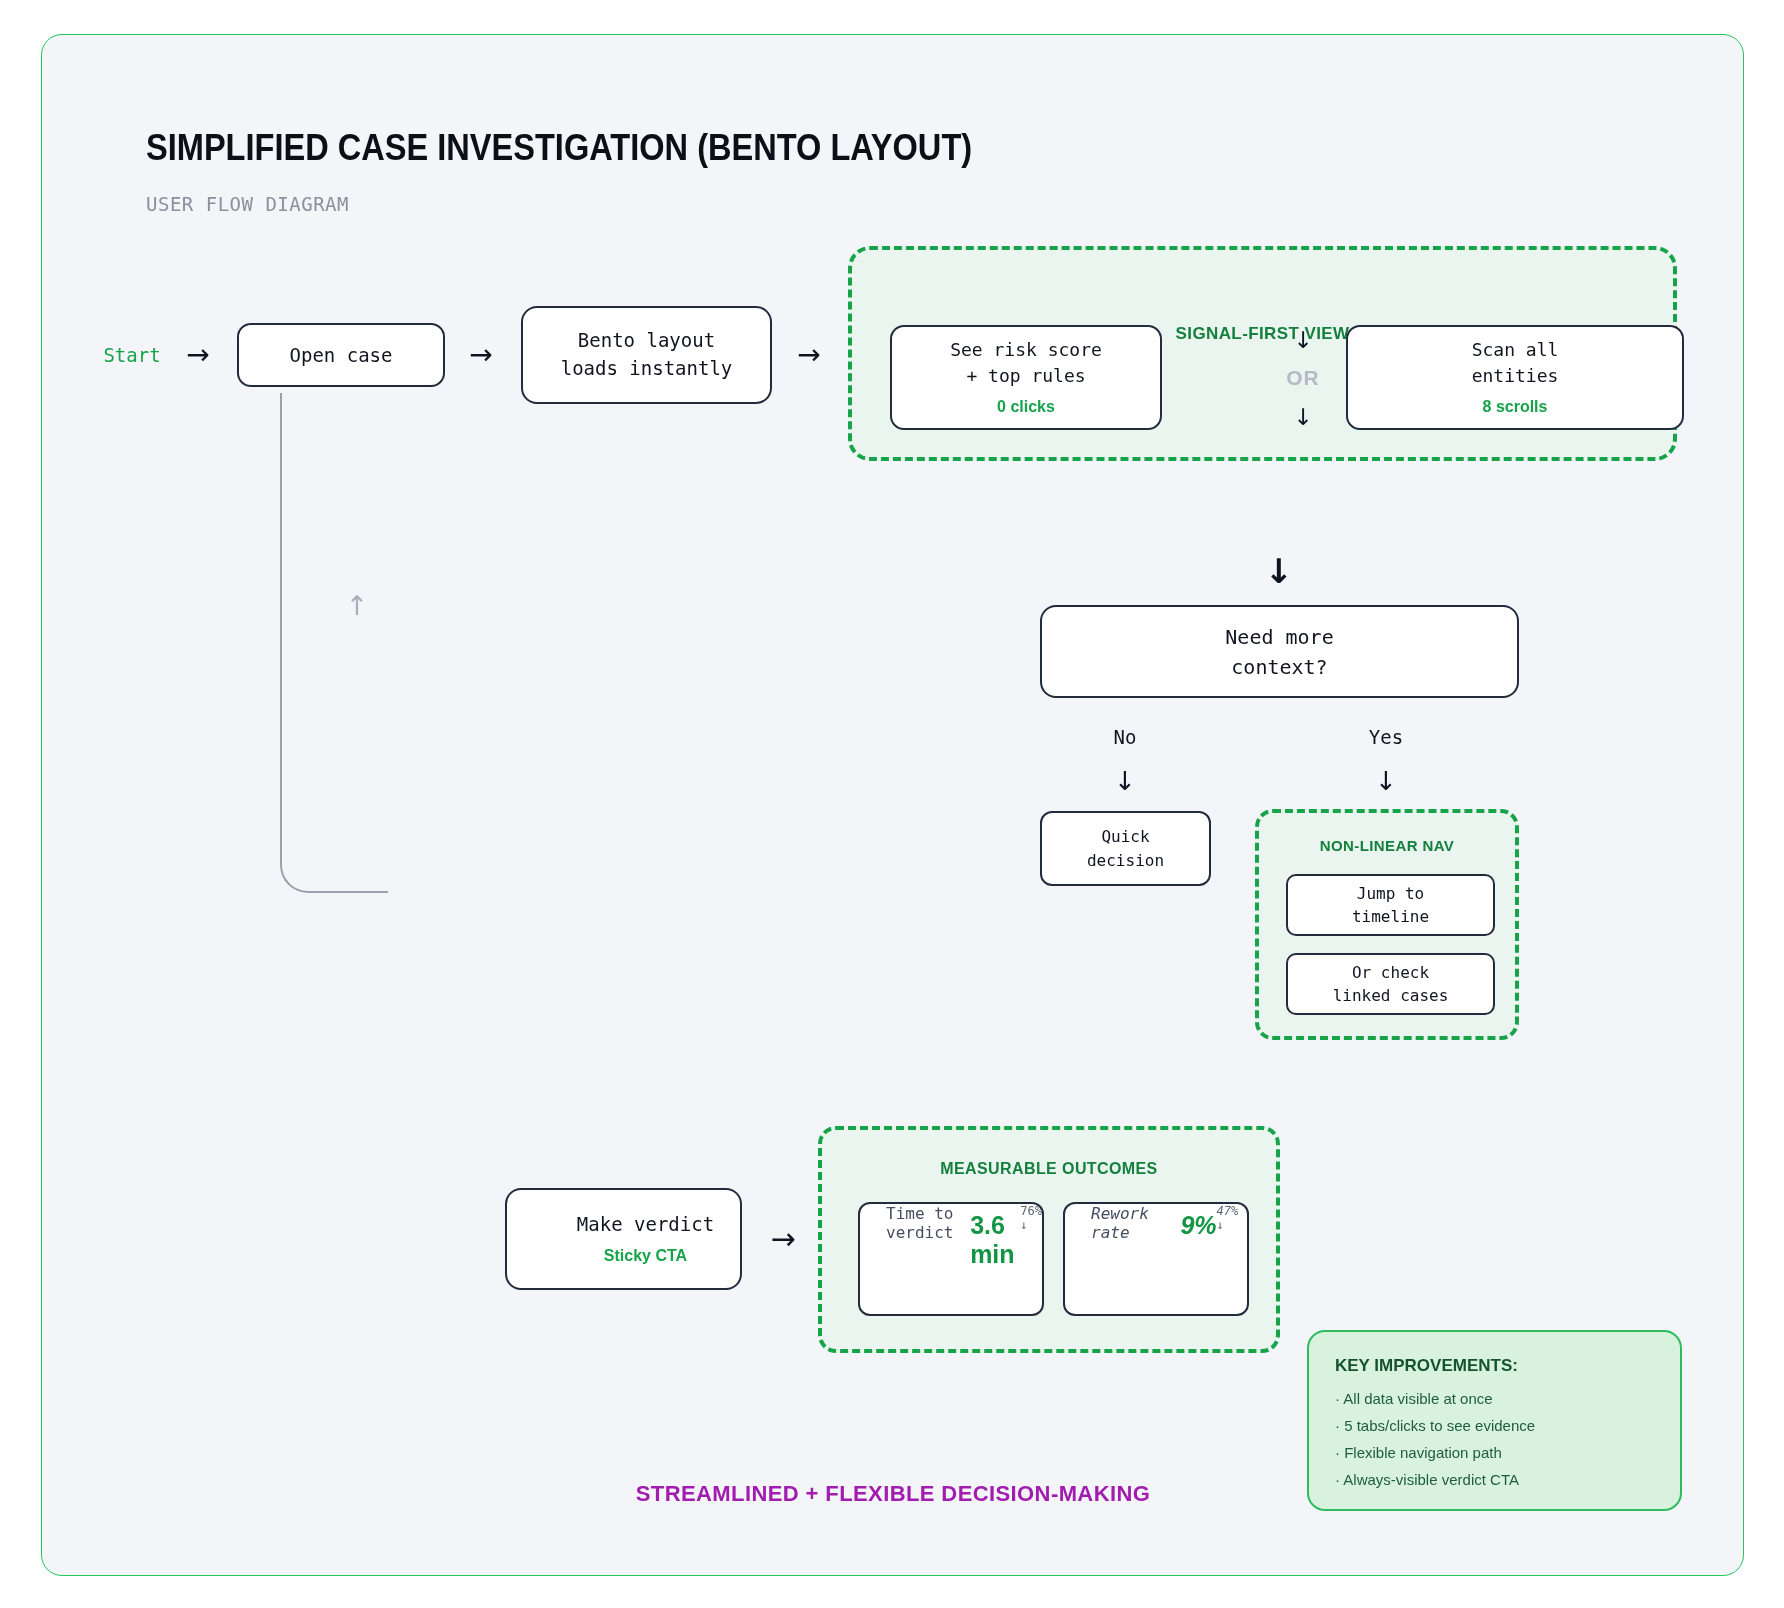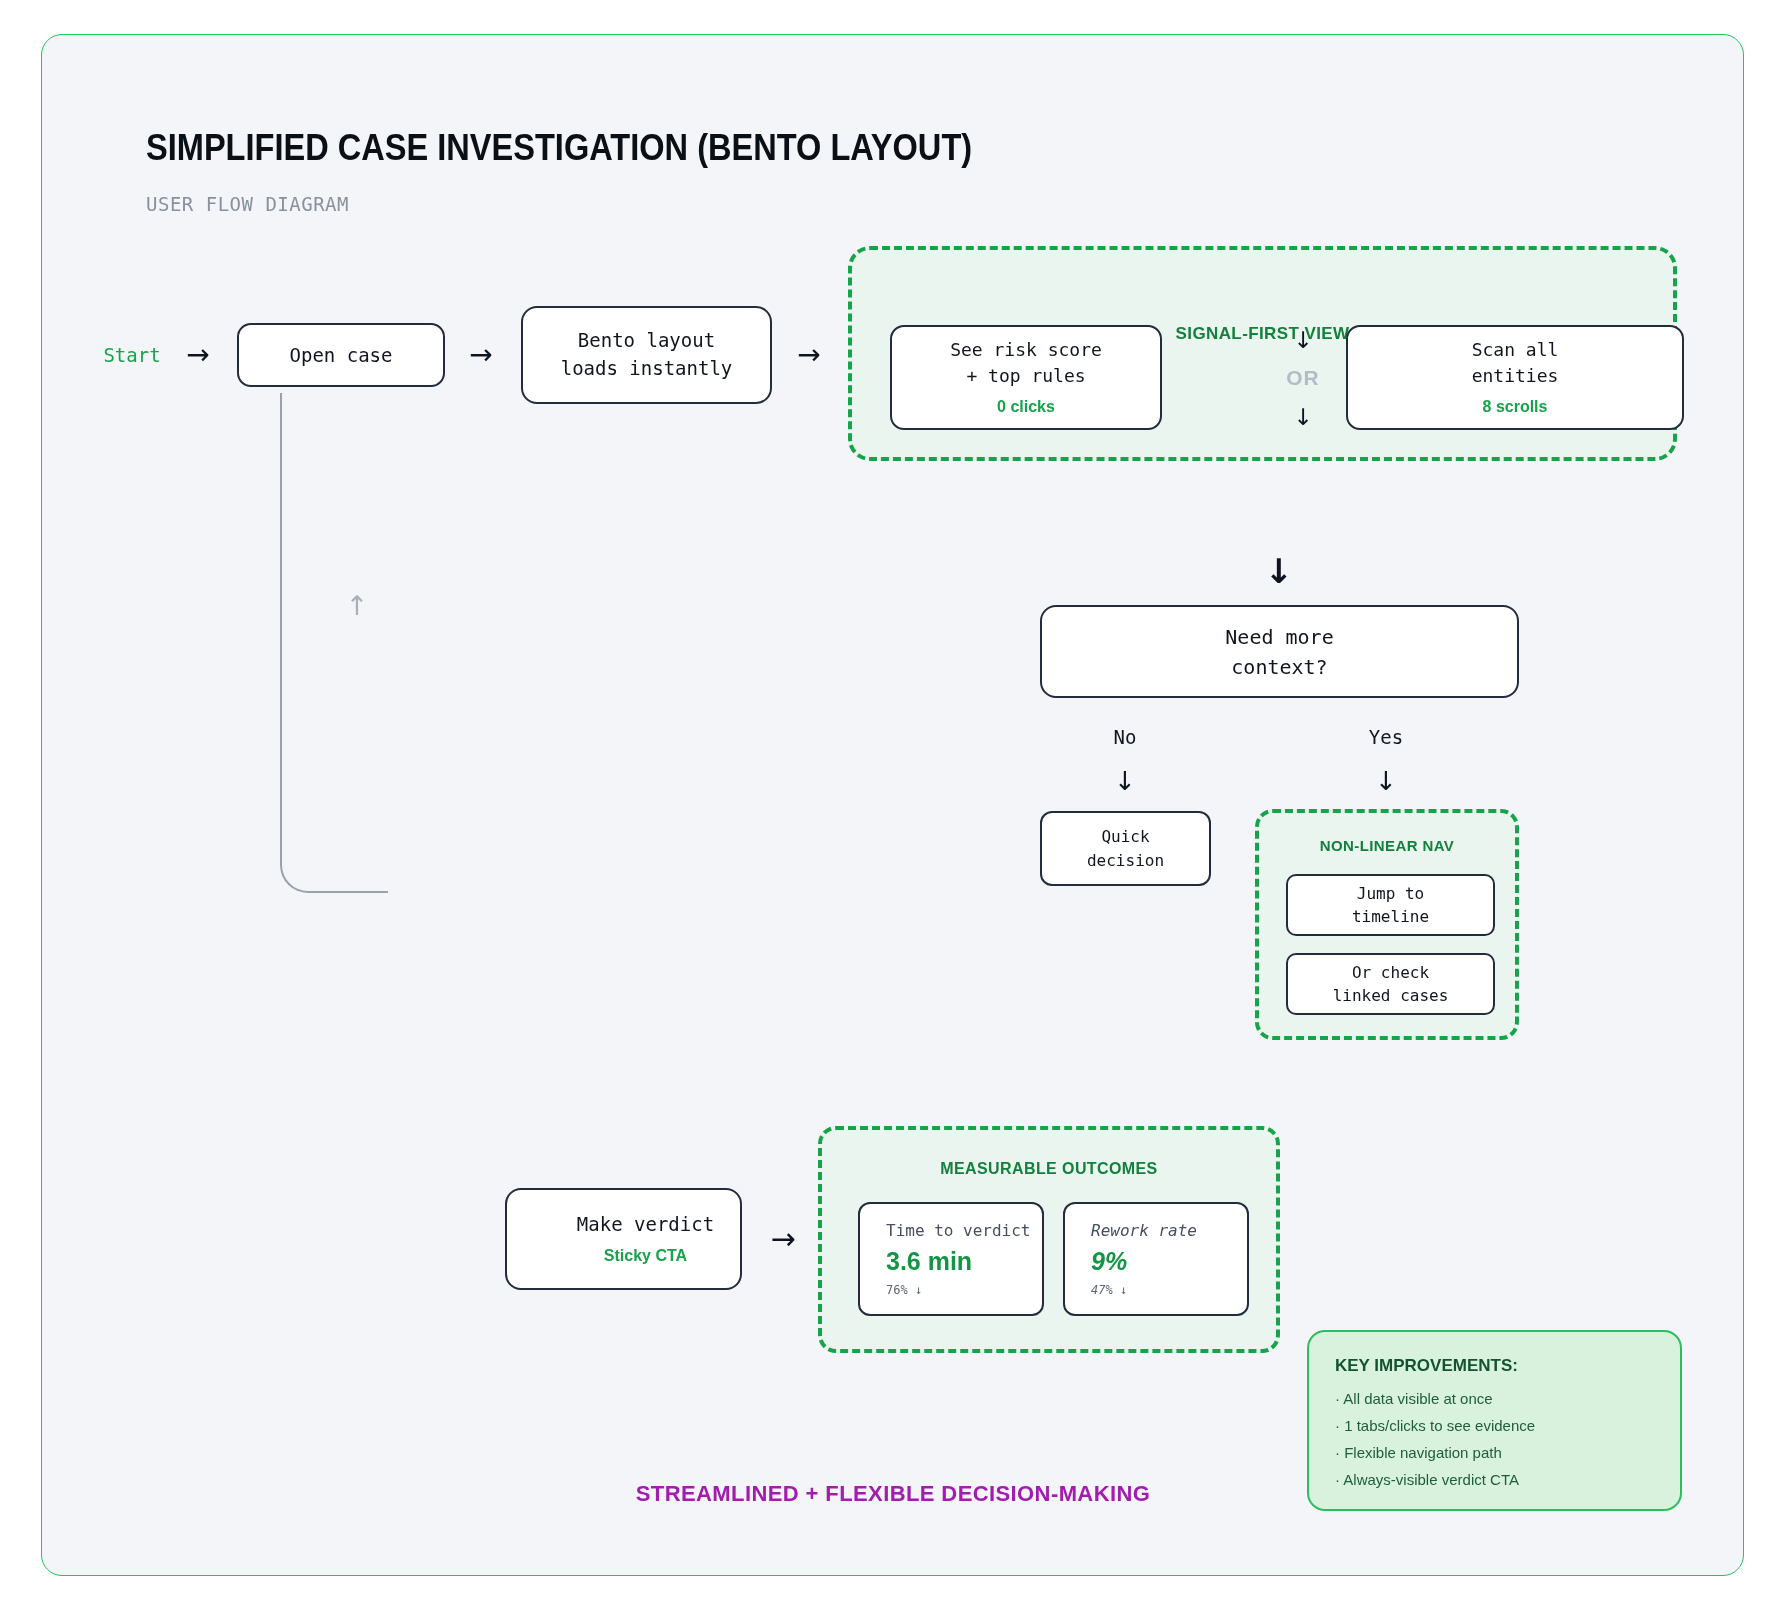--- a/index.html
+++ b/index.html
@@ -32,21 +32,21 @@
   }
   .arrow {
     position:absolute; transform:translate(-50%,-50%);
     font-family:"DejaVu Sans", sans-serif; color:#0d1420; z-index:2; line-height:1;
   }
   .mono-label { position:absolute; transform:translate(-50%,-50%); font-family:"DejaVu Sans Mono", monospace; color:#10151f; z-index:2; }
   .metric-green { font-family:"Liberation Sans", sans-serif; font-weight:bold; color:#16a34a; white-space:nowrap; }
   .or-label { position:absolute; transform:translate(-50%,-50%); font-weight:bold; color:#b4bbc6; font-size:21px; letter-spacing:1px; }
   .metric-card {
     position:absolute; background:#ffffff; border:2.5px solid #222c3d; border-radius:12px;
-    display:flex; flex-direction:column; justify-content:center; padding-left:26px; z-index:2;
+    display:flex; flex-direction:row; justify-content:center; padding-left:26px; z-index:2;
   }
   .metric-name { font-family:"DejaVu Sans Mono", monospace; font-size:16px; color:#454f60; }
   .metric-value { font-family:"Liberation Sans", sans-serif; font-weight:bold; font-size:25px; color:#149544; margin:7px 0 7px 0; }
   .metric-delta { font-family:"DejaVu Sans Mono", monospace; font-size:12px; color:#5d6573; }
   .key-panel {
     position:absolute; left:1306px; top:1329px; width:375px; height:181px;
     background:#d9f2de; border:2px solid #2ebd5e; border-radius:18px; z-index:2;
   }
   .key-title { position:absolute; left:26px; top:24px; font-size:17px; font-weight:bold; color:#14532d; }
   .key-item { position:absolute; left:26px; font-size:15px; color:#1e5e3c; }
@@ -138,20 +138,20 @@
     <div class="metric-card" style="left:241px; top:72px; width:186px; height:114px;font-style:italic;">
       <span class="metric-name">Rework rate</span>
       <span class="metric-value">9%</span>
       <span class="metric-delta">47% ↓</span>
     </div>
   </div>
 
   <div class="key-panel" style="left:1265px; top:1295px;">
     <div class="key-title">KEY IMPROVEMENTS:</div>
     <div class="key-item" style="top:58px;">All data visible at once</div>
-    <div class="key-item" style="top:85px;">1 tabs/clicks to see evidence</div>
+    <div class="key-item" style="top:85px;">5 tabs/clicks to see evidence</div>
     <div class="key-item" style="top:112px;">Flexible navigation path</div>
     <div class="key-item" style="top:139px;">Always-visible verdict CTA</div>
   </div>
 
   <div class="footer-label" style="left:851px; top:1459px;">STREAMLINED + FLEXIBLE DECISION-MAKING</div>
 
 </div>
 
 </body></html>

